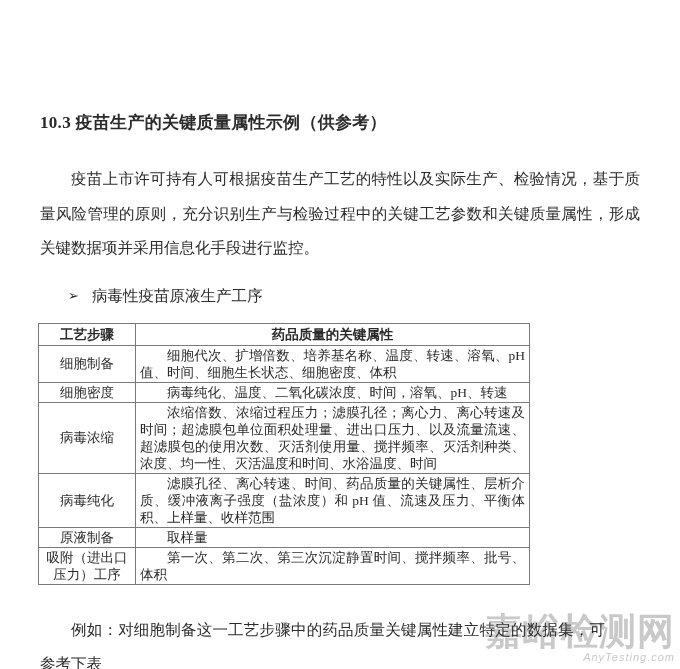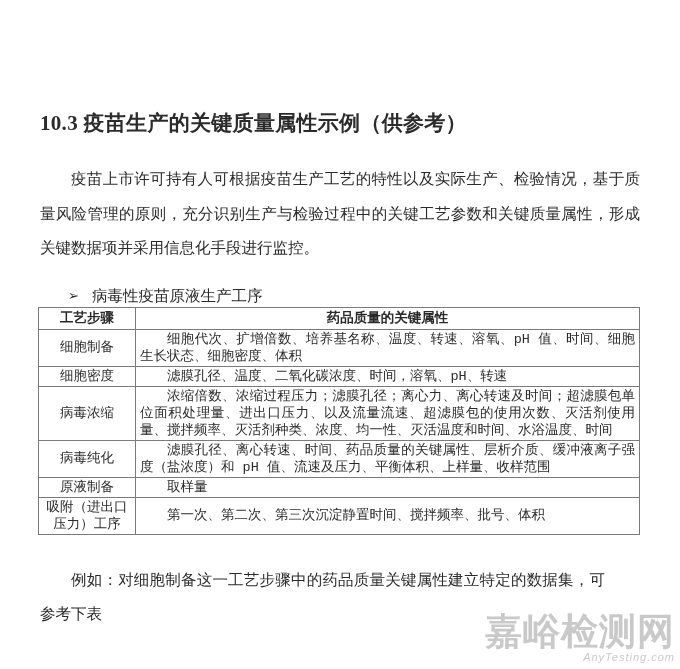--- a/index.html
+++ b/index.html
@@ -12,21 +12,21 @@
     position: relative;
     overflow: hidden;
   }
   .doc {
     position: absolute;
     left: 40px; top: 0;
     width: 600px;
   }
   .heading {
     margin: 112px 0 0 0;
-    font-size: 21px;
+    font-size: 17px;
     font-weight: bold;
     line-height: 22px;
     letter-spacing: 0.3px;
   }
   .para {
     margin: 28px 0 0 0;
     font-size: 15.5px;
     line-height: 34.5px;
     text-align: justify;
     text-indent: 2em;
@@ -38,24 +38,23 @@
     line-height: 20px;
   }
   .bullet-marker {
     font-family: "DejaVu Sans", sans-serif;
     font-size: 13px;
     margin-right: 13px;
     position: relative; top: -1px;
   }
   table.cqa {
     border-collapse: collapse;
-    width: 602px;
-    margin: 0 0 0 -2px;
+    width: 492px;
+    margin: 16px 0 0 -2px;
     font-size: 13.5px;
-    font-family: Liberation Mono, monospace;
   }
   table.cqa th, table.cqa td {
     border: 1px solid #7a7a7a;
     line-height: 17px;
     padding: 1px 4px;
   }
   table.cqa th {
     font-weight: bold;
     text-align: center;
     padding: 2px 4px;
@@ -121,21 +120,21 @@
         <th>药品质量的关键属性</th>
       </tr>
     </thead>
     <tbody>
       <tr>
         <td class="step-cell">细胞制备</td>
         <td class="attr-cell">细胞代次、扩增倍数、培养基名称、温度、转速、溶氧、pH 值、时间、细胞生长状态、细胞密度、体积</td>
       </tr>
       <tr>
         <td class="step-cell">细胞密度</td>
-        <td class="attr-cell">滤膜孔径、温度、二氧化碳浓度、时间，溶氧、pH、转速</td>
+        <td class="attr-cell">病毒纯化、温度、二氧化碳浓度、时间，溶氧、pH、转速</td>
       </tr>
       <tr>
         <td class="step-cell">病毒浓缩</td>
         <td class="attr-cell">浓缩倍数、浓缩过程压力；滤膜孔径；离心力、离心转速及时间；超滤膜包单位面积处理量、进出口压力、以及流量流速、超滤膜包的使用次数、灭活剂使用量、搅拌频率、灭活剂种类、浓度、均一性、灭活温度和时间、水浴温度、时间</td>
       </tr>
       <tr>
         <td class="step-cell">病毒纯化</td>
         <td class="attr-cell">滤膜孔径、离心转速、时间、药品质量的关键属性、层析介质、缓冲液离子强度（盐浓度）和 pH 值、流速及压力、平衡体积、上样量、收样范围</td>
       </tr>
       <tr>

